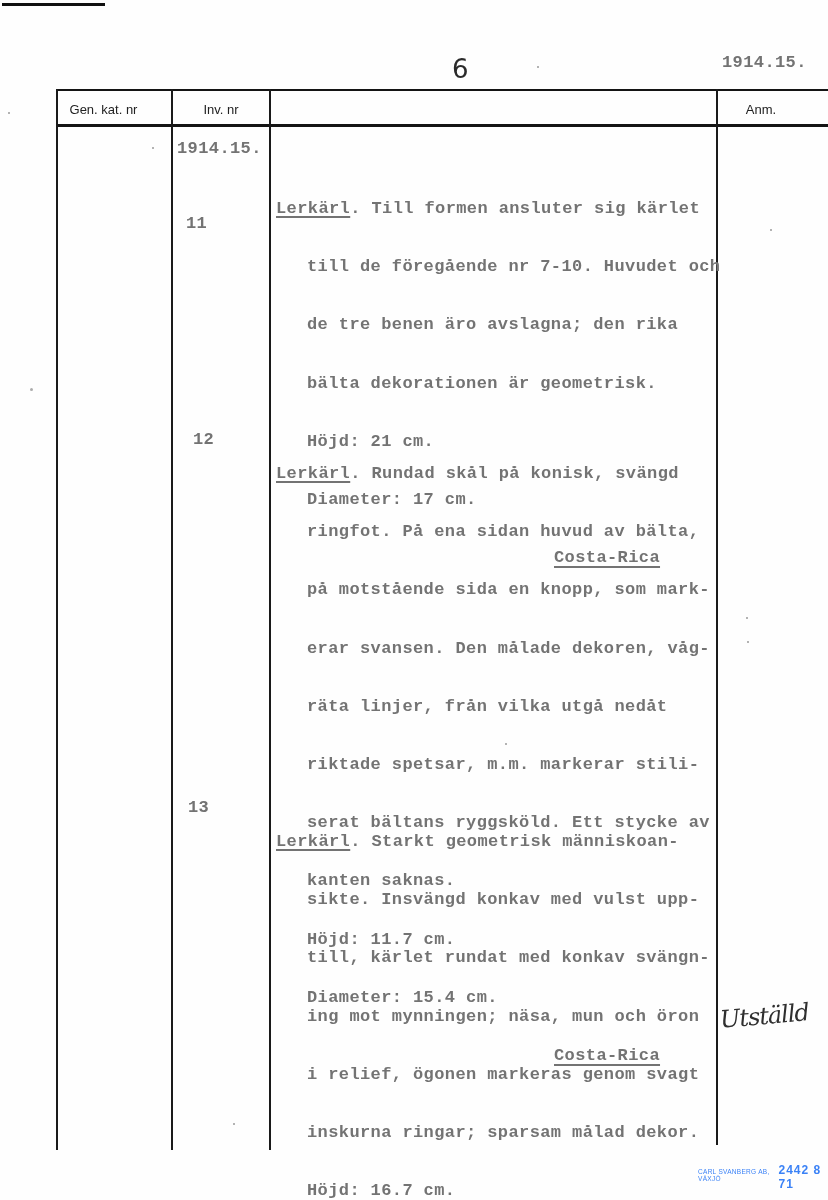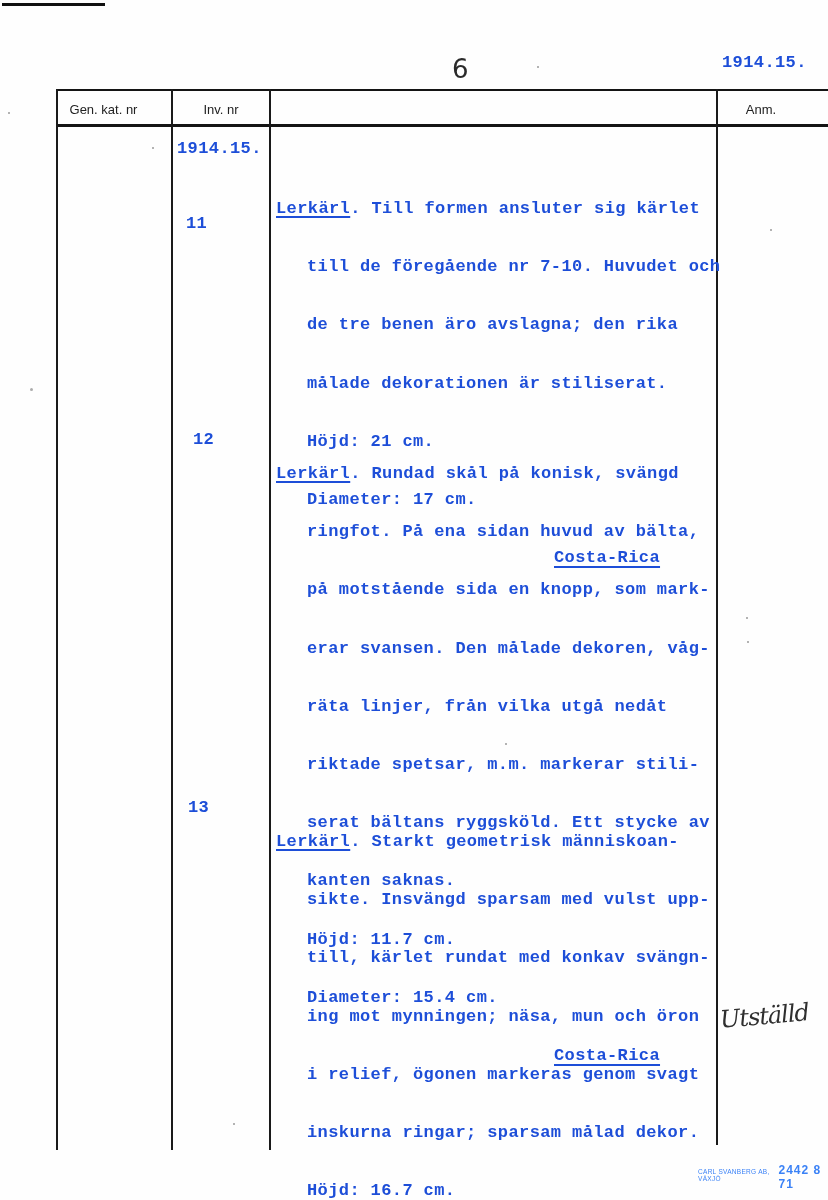--- a/index.html
+++ b/index.html
@@ -11,21 +11,21 @@
     font-family: "Liberation Sans", sans-serif;
   }
   .page { position: absolute; inset: 0; background: #fefefe; }
 
   
   .tw {
     font-family: "Liberation Mono", monospace;
     font-weight: 700;
     font-size: 17px;
     letter-spacing: 0.4px;
-    color: #1d4ed8;
+    color: #737373;
   }
 
   
   .scan-line-topleft {
     position: absolute; left: 2px; top: 3px;
     width: 103px; height: 3px; background: #101010;
   }
   .speck { position: absolute; background: #4a4a4a; border-radius: 50%; opacity: 0.55; }
   .speck.s2 { width: 2px; height: 2px; }
   .speck.s3 { width: 3px; height: 3px; opacity: 0.45; }
@@ -135,21 +135,21 @@
   <div class="col-label invnr">Inv. nr</div>
   <div class="col-label anm">Anm.</div>
 
   <div class="inv-year tw">1914.15.</div>
 
   <div class="inv-num num-11 tw">11</div>
   <div class="entry entry-11 tw">
     <div class="line"><span class="term">Lerkärl</span><span>. Till formen ansluter sig kärlet</span></div>
     <div class="line indent">till de föregående nr 7-10. Huvudet och</div>
     <div class="line indent">de tre benen äro avslagna; den rika</div>
-    <div class="line indent">målade dekorationen är stiliserat.</div>
+    <div class="line indent">bälta dekorationen är geometrisk.</div>
     <div class="line indent">Höjd: 21 cm.</div>
     <div class="line indent">Diameter: 17 cm.</div>
     <div class="line"><span class="origin">Costa-Rica</span></div>
   </div>
 
   <div class="inv-num num-12 tw">12</div>
   <div class="entry entry-12 tw">
     <div class="line"><span class="term">Lerkärl</span><span>. Rundad skål på konisk, svängd</span></div>
     <div class="line indent">ringfot. På ena sidan huvud av bälta,</div>
     <div class="line indent">på motstående sida en knopp, som mark-</div>
@@ -159,21 +159,21 @@
     <div class="line indent">serat bältans ryggsköld. Ett stycke av</div>
     <div class="line indent">kanten saknas.</div>
     <div class="line indent">Höjd: 11.7 cm.</div>
     <div class="line indent">Diameter: 15.4 cm.</div>
     <div class="line"><span class="origin">Costa-Rica</span></div>
   </div>
 
   <div class="inv-num num-13 tw">13</div>
   <div class="entry entry-13 tw">
     <div class="line"><span class="term">Lerkärl</span><span>. Starkt geometrisk människoan-</span></div>
-    <div class="line indent">sikte. Insvängd sparsam med vulst upp-</div>
+    <div class="line indent">sikte. Insvängd konkav med vulst upp-</div>
     <div class="line indent">till, kärlet rundat med konkav svängn-</div>
     <div class="line indent">ing mot mynningen; näsa, mun och öron</div>
     <div class="line indent">i relief, ögonen markeras genom svagt</div>
     <div class="line indent">inskurna ringar; sparsam målad dekor.</div>
     <div class="line indent">Höjd: 16.7 cm.</div>
     <div class="line indent">Diameter: 15.2 cm.</div>
     <div class="line"><span class="origin">Costa-Rica</span></div>
   </div>
 
   <div class="handwriting">Utställd</div>

